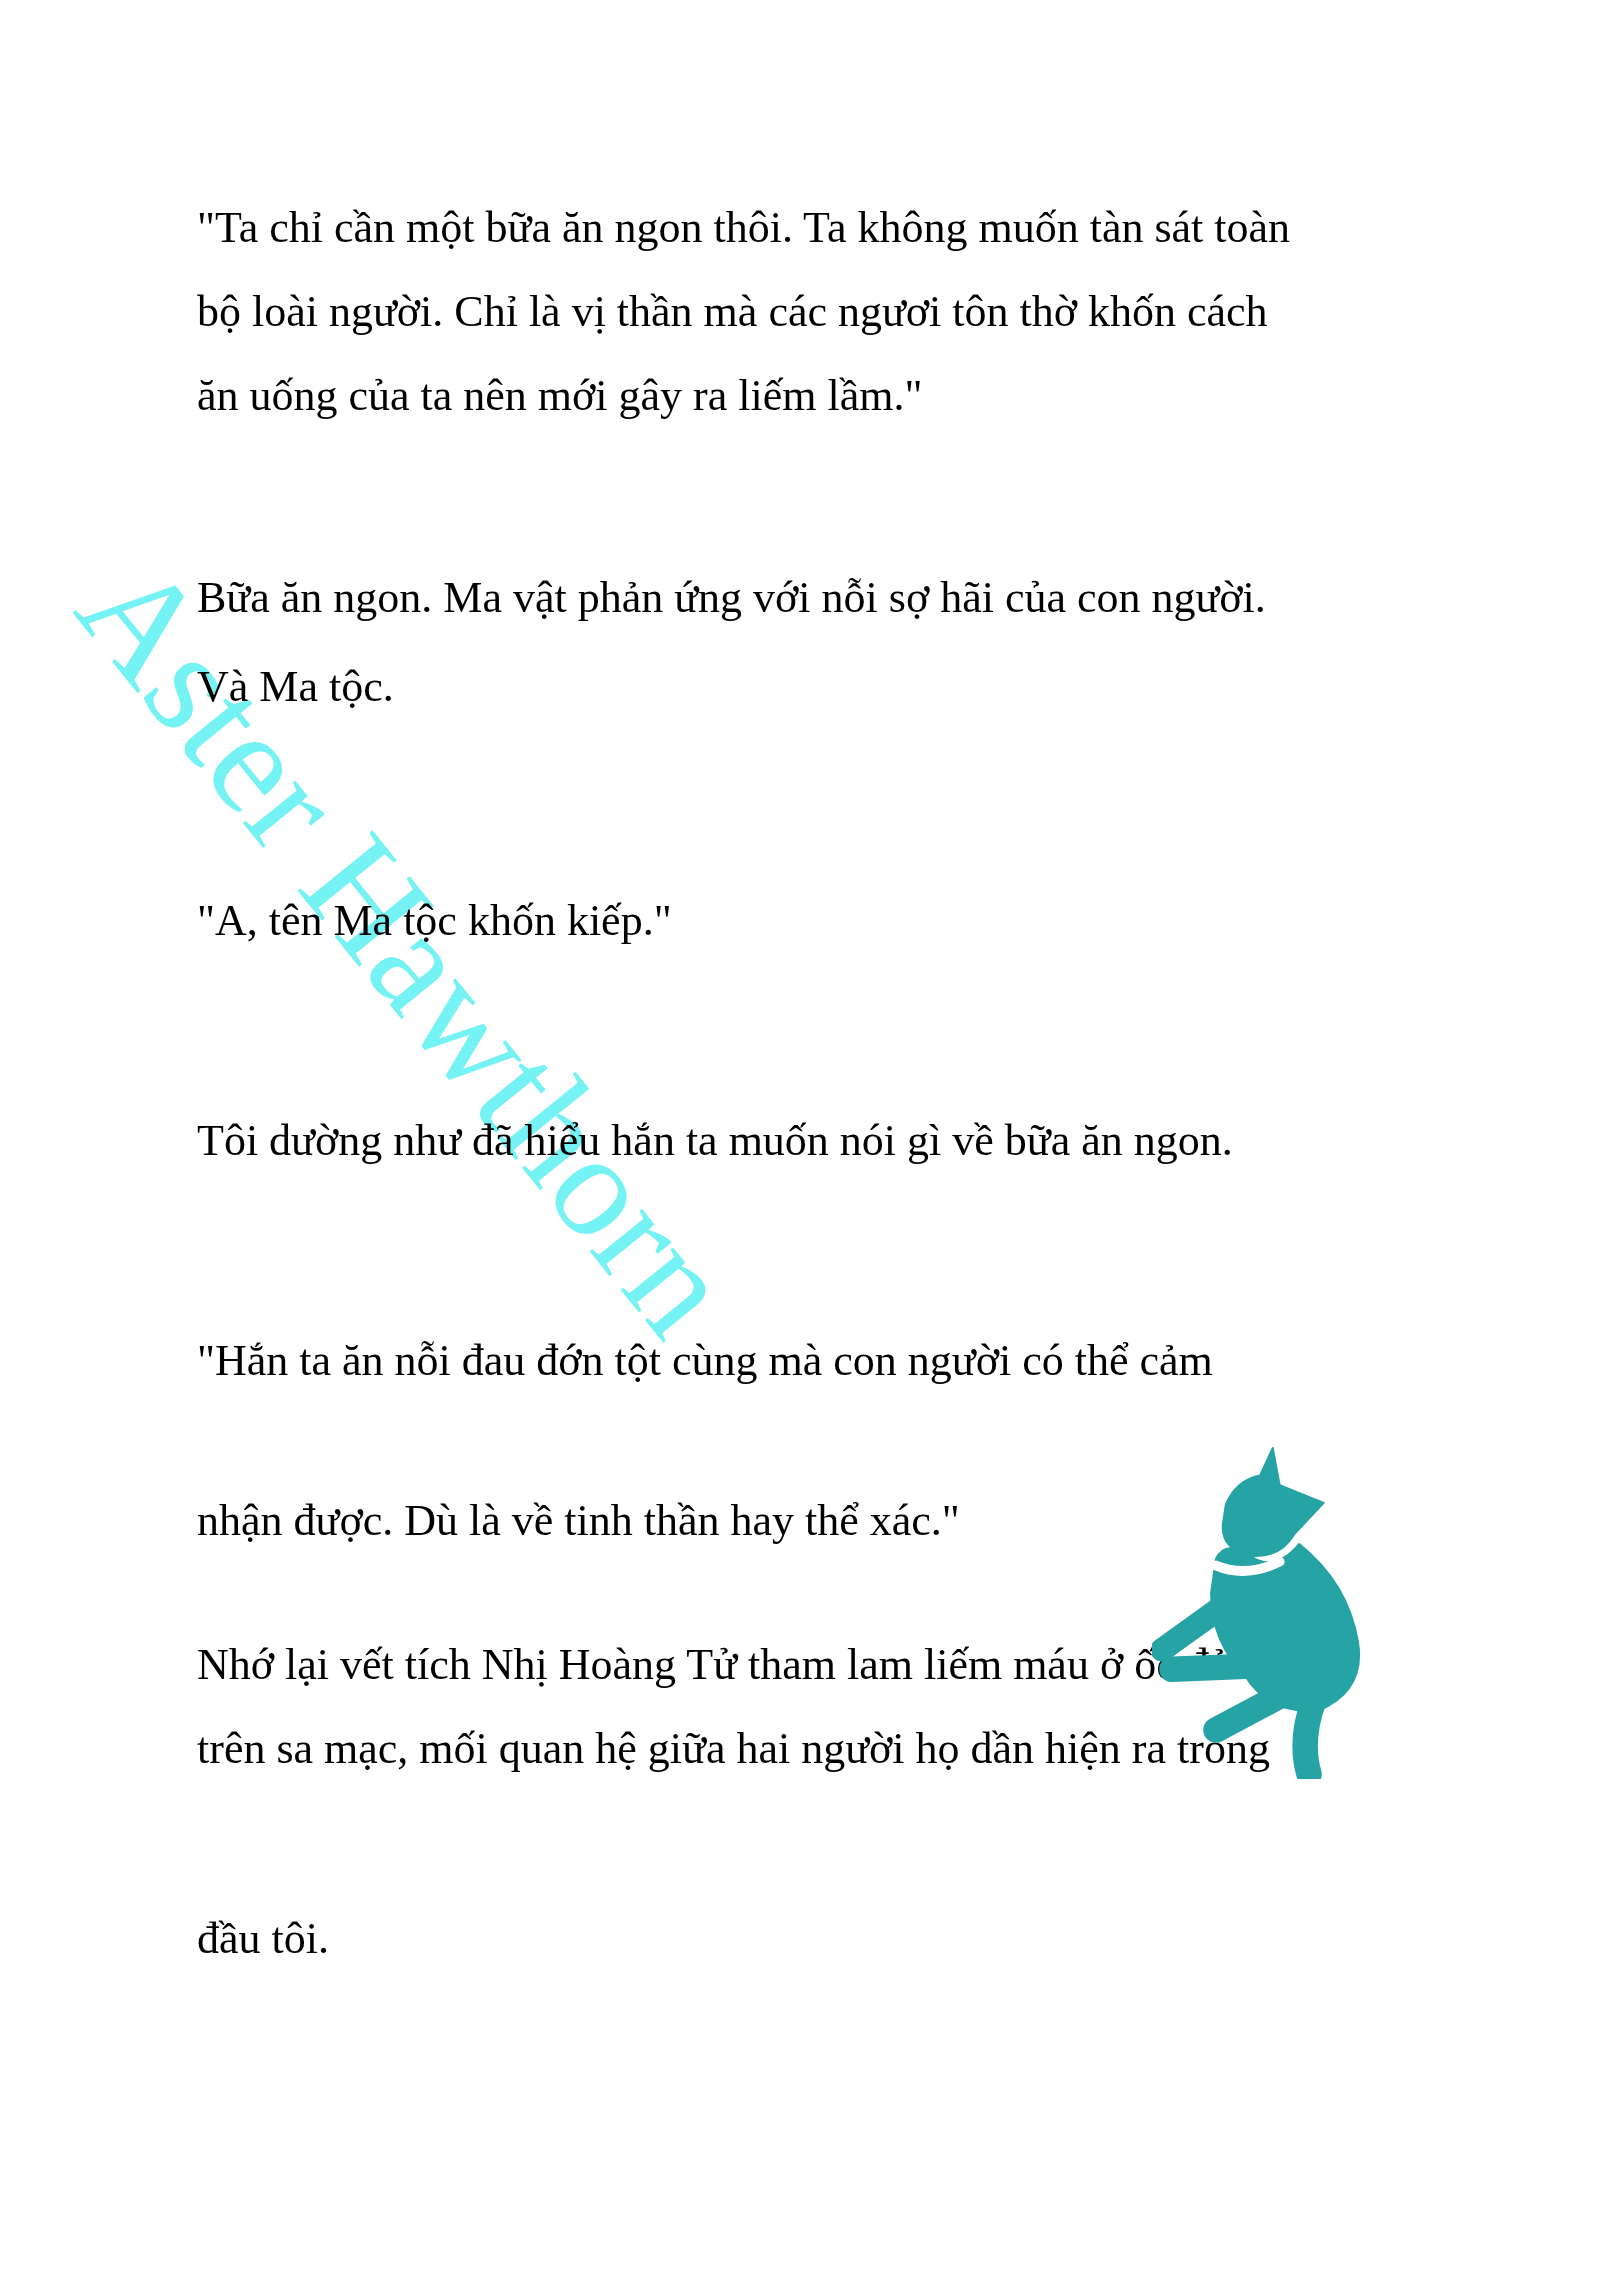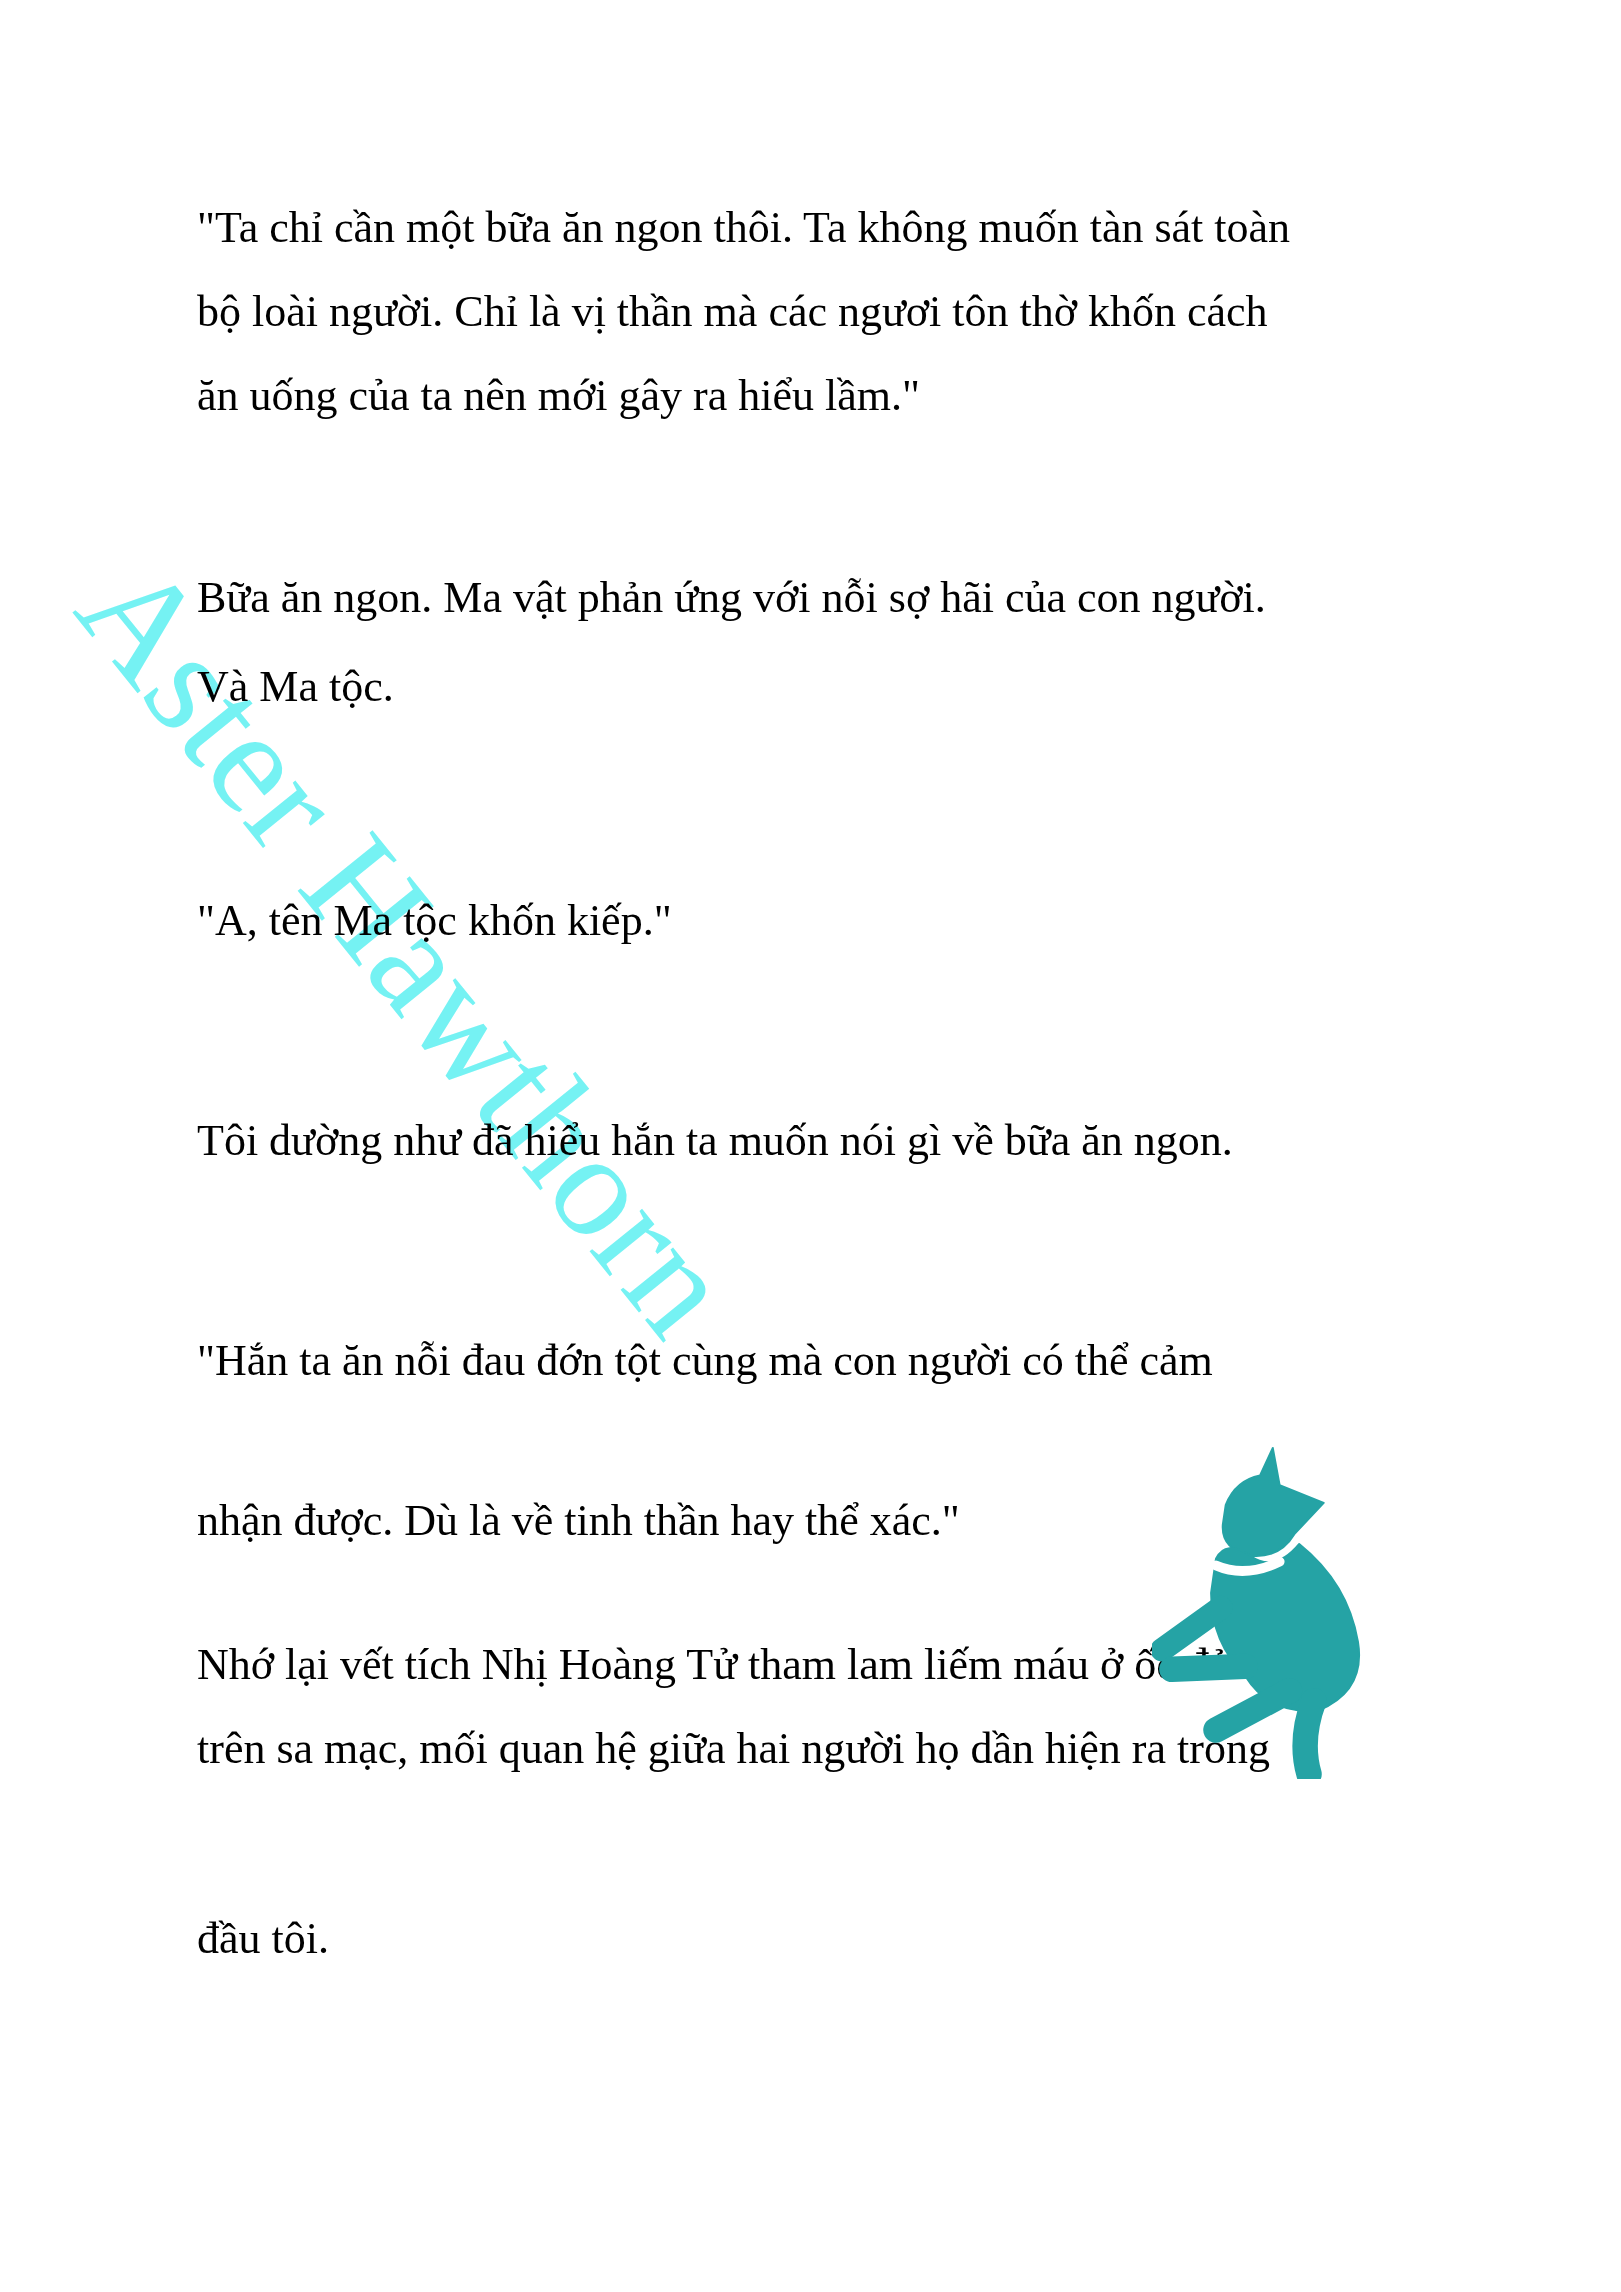--- a/index.html
+++ b/index.html
@@ -22,21 +22,21 @@
 </head>
 <body>
 
 <div class="page">
 
   <div class="watermark" style="color:#5ef0f2">Aster Hawthorn</div>
 
   <div>
     <div class="line" style="top:206px">"Ta chỉ cần một bữa ăn ngon thôi. Ta không muốn tàn sát toàn</div>
     <div class="line" style="top:290px">bộ loài người. Chỉ là vị thần mà các ngươi tôn thờ khốn cách</div>
-    <div class="line" style="top:374px">ăn uống của ta nên mới gây ra hiểu lầm."</div>
+    <div class="line" style="top:374px">ăn uống của ta nên mới gây ra liếm lầm."</div>
   </div>
 
   <div>
     <div class="line" style="top:576px">Bữa ăn ngon. Ma vật phản ứng với nỗi sợ hãi của con người.</div>
     <div class="line" style="top:665px">Và Ma tộc.</div>
   </div>
 
   <div>
     <div class="line" style="top:899px">"A, tên Ma tộc khốn kiếp."</div>
   </div>

